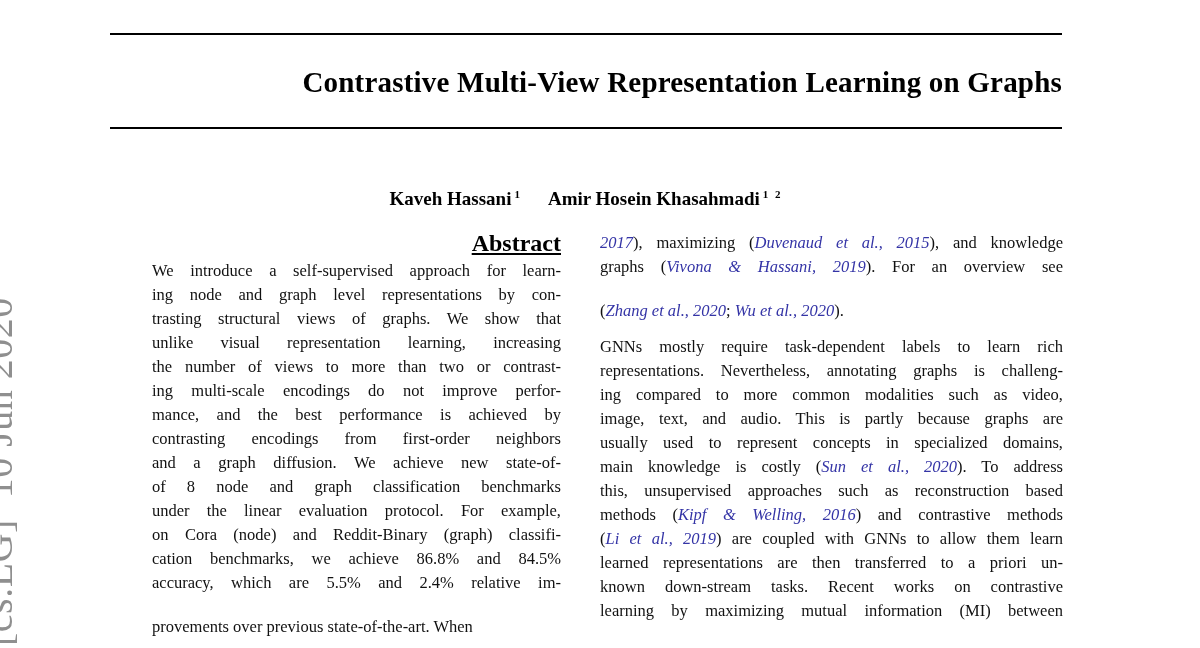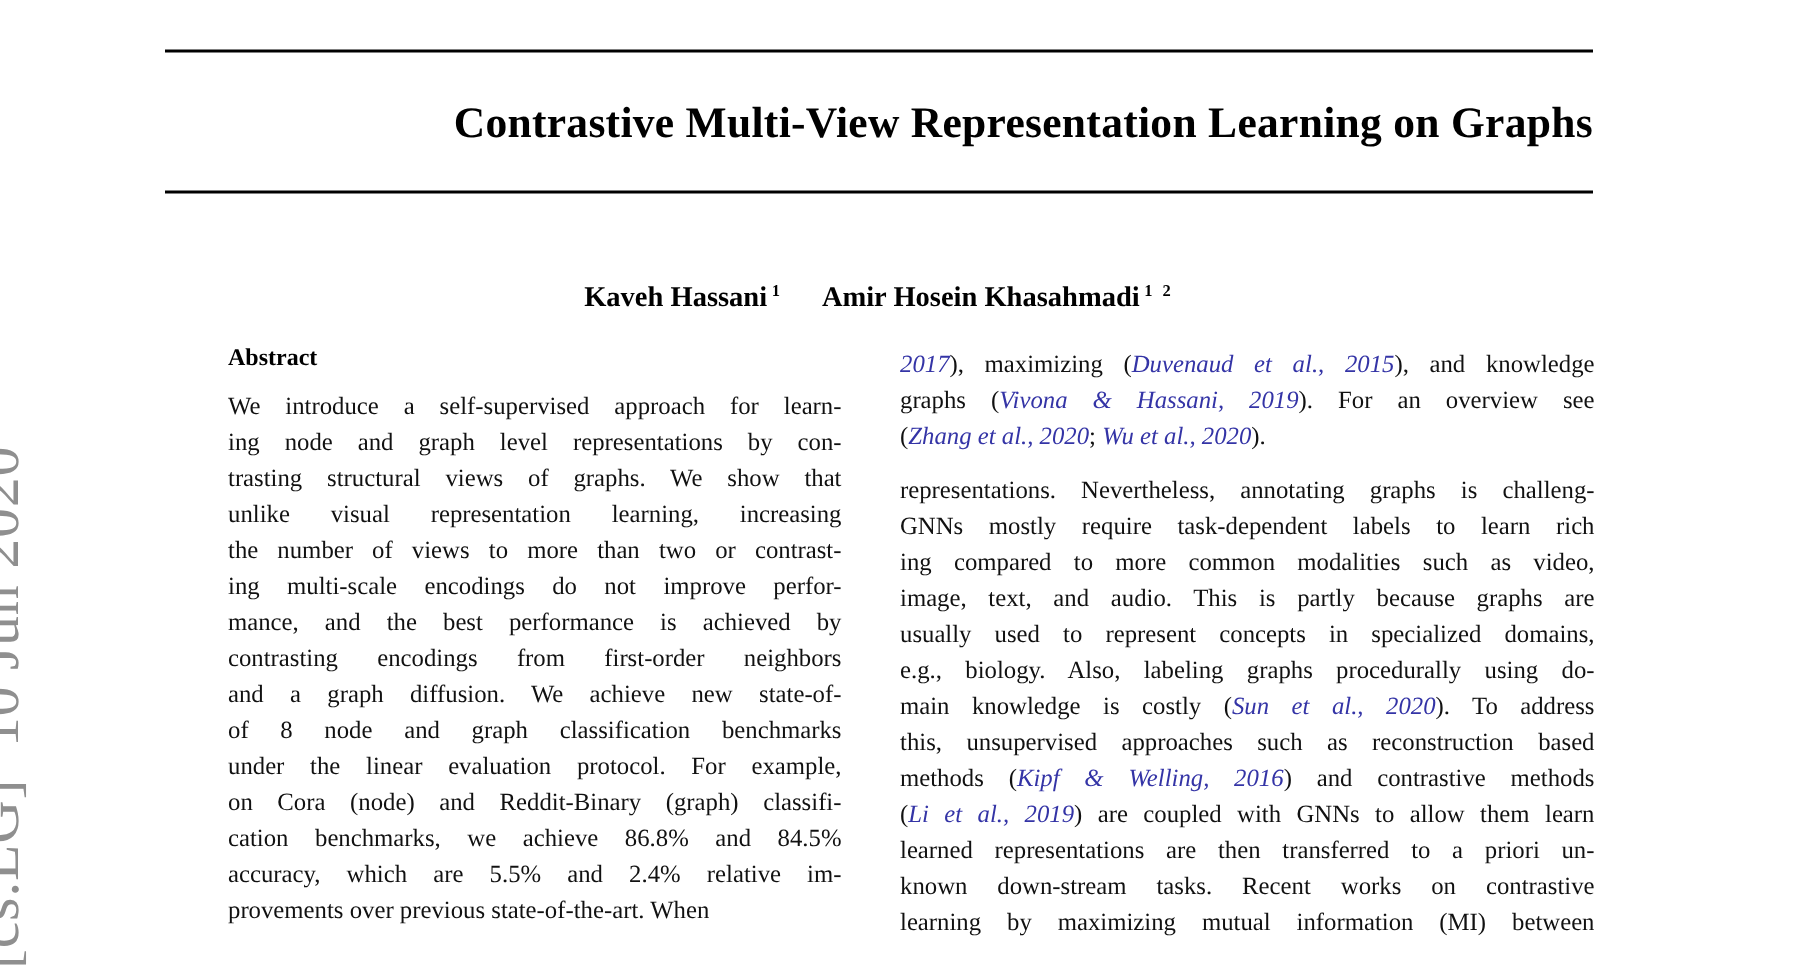--- a/index.html
+++ b/index.html
@@ -37,36 +37,36 @@
   }
   .author{white-space:nowrap;}
   .author + .author{margin-left:26px;}
   .author .sup{
     font-size:11px;font-weight:bold;position:relative;top:-7px;margin-left:3px;
     letter-spacing:2px;
   }
 
   .abstract-heading{
     position:absolute;left:152px;top:230px;width:409px;
-    text-align:left;font-weight:bold;font-size:16px;color:#000;
+    text-align:right;font-weight:bold;font-size:24px;color:#000;text-decoration:underline;
   }
 
   .col{
     position:absolute;font-size:16.5px;line-height:24px;color:var(--ink);
   }
   .col-left{left:152px;top:259px;width:409px;}
   .col-right{left:600px;top:231px;width:463px;}
 
   .para + .para{margin-top:12px;}
   .line{
     text-align:justify;
     text-align-last:justify;
     white-space:normal;
   }
-  .line.no-just{text-align-last:auto;}
+  .line.no-just{text-align-last:auto;margin-top:20px;}
   .cite{color:var(--cite);cursor:pointer;font-style:italic;}
 </style>
 </head>
 <body>
 
 <div class="page">
 
   <div class="watermark">[cs.LG]  10 Jun 2020</div>
 
   <div class="rule rule-top"></div>
@@ -99,26 +99,25 @@
       </div>
     </div>
 
   <div class="col col-right" id="col-right">
       <div class="para">
         <div class="line"><span class="cite">2017</span><span>), maximizing (</span><span class="cite">Duvenaud et al., 2015</span><span>), and knowledge</span></div>
         <div class="line"><span>graphs (</span><span class="cite">Vivona &amp; Hassani, 2019</span><span>). For an overview see</span></div>
         <div class="line no-just"><span>(</span><span class="cite">Zhang et al., 2020</span><span>; </span><span class="cite">Wu et al., 2020</span><span>).</span></div>
       </div>
       <div class="para">
+        <div class="line"><span>GNNs mostly require task-dependent labels to learn rich</span></div>
         <div class="line"><span>representations. Nevertheless, annotating graphs is challeng-</span></div>
-        <div class="line"><span>GNNs mostly require task-dependent labels to learn rich</span></div>
         <div class="line"><span>ing compared to more common modalities such as video,</span></div>
         <div class="line"><span>image, text, and audio. This is partly because graphs are</span></div>
         <div class="line"><span>usually used to represent concepts in specialized domains,</span></div>
-        <div class="line"><span>e.g., biology. Also, labeling graphs procedurally using do-</span></div>
         <div class="line"><span>main knowledge is costly (</span><span class="cite">Sun et al., 2020</span><span>). To address</span></div>
         <div class="line"><span>this, unsupervised approaches such as reconstruction based</span></div>
         <div class="line"><span>methods (</span><span class="cite">Kipf &amp; Welling, 2016</span><span>) and contrastive methods</span></div>
         <div class="line"><span>(</span><span class="cite">Li et al., 2019</span><span>) are coupled with GNNs to allow them learn</span></div>
         <div class="line"><span>learned representations are then transferred to a priori un-</span></div>
         <div class="line"><span>known down-stream tasks. Recent works on contrastive</span></div>
         <div class="line"><span>learning by maximizing mutual information (MI) between</span></div>
       </div>
     </div>
 

